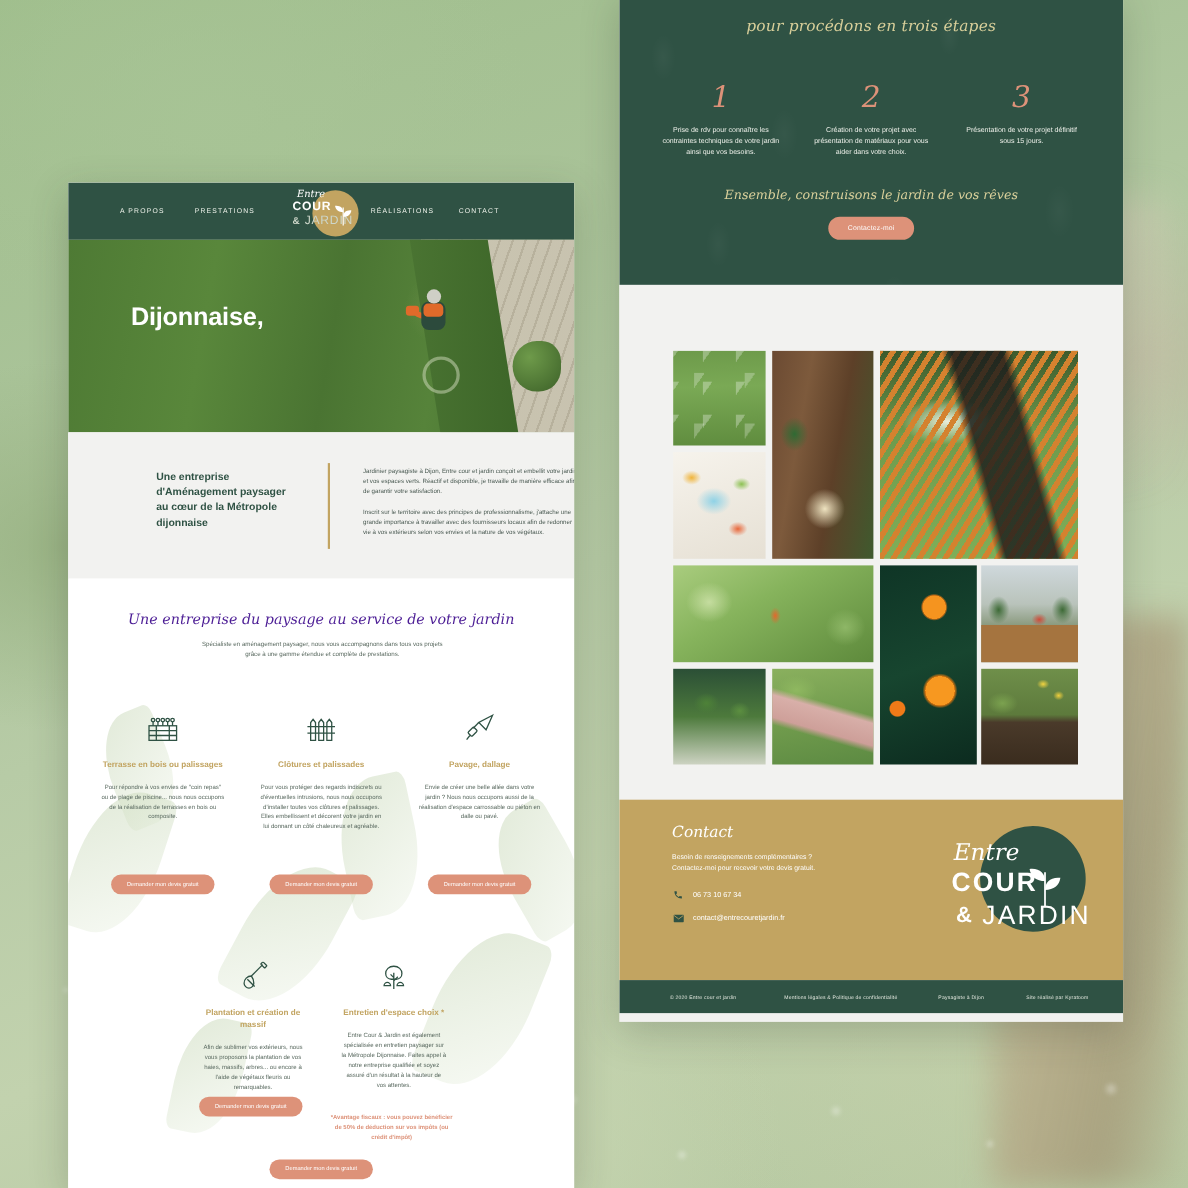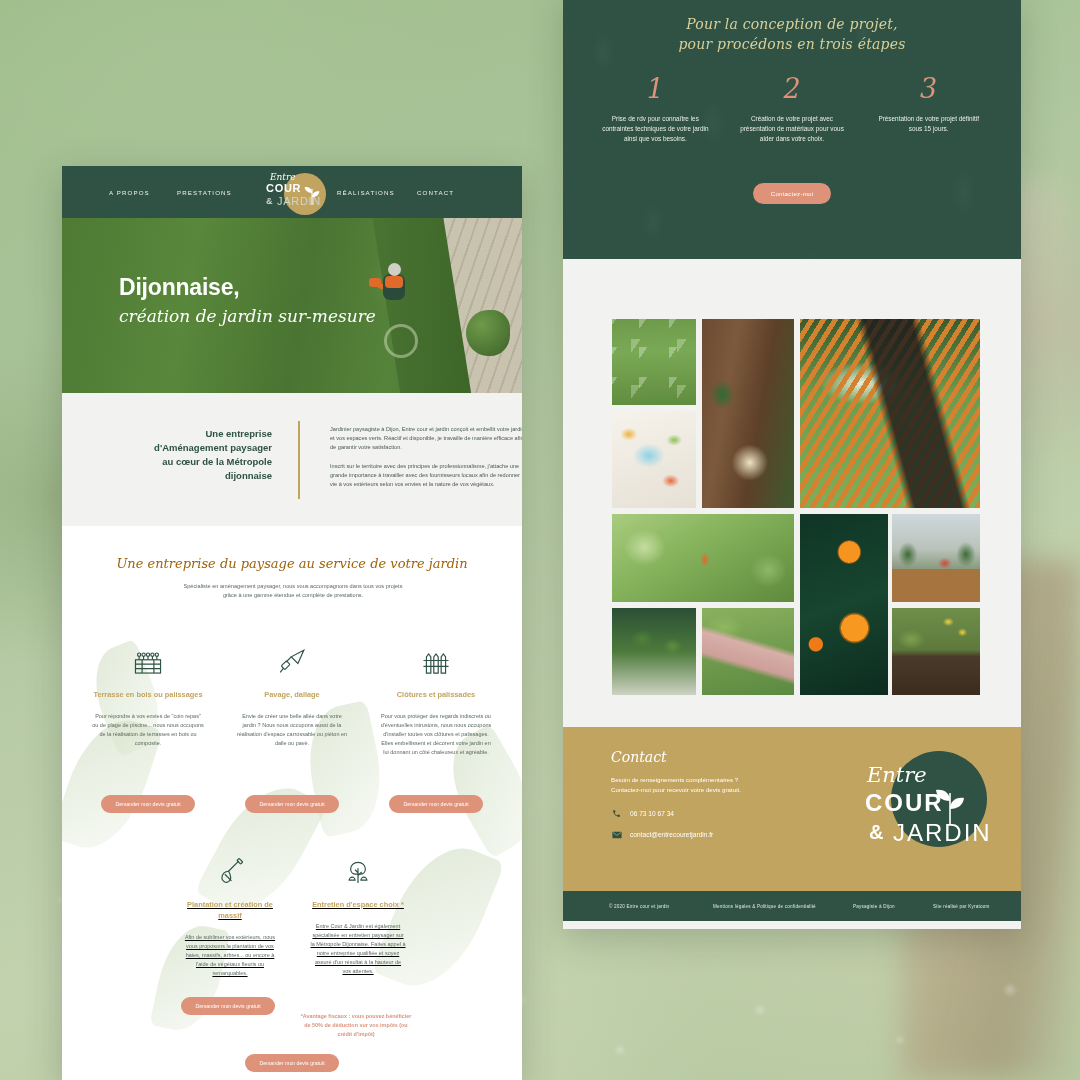--- a/index.html
+++ b/index.html
@@ -235,21 +235,21 @@
   }
   #hero-sub {
     color:#fff; font-size:17px; margin-top:5px;
   }
 
   
   #intro {
     position:absolute; left:0; top:227px; width:460px; height:133px; background:#f2f2f0;
   }
   #intro-head {
-    position:absolute; left:80px; top:34px; width:130px; text-align:right;
+    position:absolute; left:80px; top:34px; width:130px; 
     color:#2f5244; font-size:9.5px; font-weight:700; line-height:14px;
   }
   #intro-rule { position:absolute; left:236px; top:28px; width:1.5px; height:78px; background:#c2a461; }
   #intro-body { position:absolute; left:268px; top:32px; width:196px; }
   #intro-body p { color:#4a5a52; font-size:5.6px; line-height:9px; }
   #intro-body p + p { margin-top:10px; }
 
   
   #services {
     position:absolute; left:0; top:360px; width:460px; height:554px;
@@ -262,41 +262,41 @@
   #ld1 { left:8px; top:190px; width:74px; height:136px; transform:rotate(18deg); }
   #ld2 { left:36px; top:120px; width:58px; height:104px; transform:rotate(-22deg); }
   #ld3 { left:160px; top:254px; width:78px; height:138px; transform:rotate(28deg); }
   #ld4 { left:248px; top:180px; width:70px; height:126px; transform:rotate(-12deg); }
   #ld5 { left:334px; top:316px; width:84px; height:150px; transform:rotate(22deg); }
   #ld6 { left:396px; top:206px; width:66px; height:118px; transform:rotate(-30deg); }
   #ld7 { left:98px; top:398px; width:60px; height:108px; transform:rotate(12deg); }
 
   #svc-title {
     position:absolute; left:0; right:0; top:30px; text-align:center;
-    color:#a16207; font-size:13px;
+    color:#4c1d95; font-size:13px;
   }
   #svc-sub {
     position:absolute; left:118px; top:56px; width:226px; text-align:center;
     color:#5a6a60; font-size:5.6px; line-height:9px;
   }
 
   .svc-grid-top { position:absolute; left:14px; top:110px; width:432px; display:flex; }
   .svc { flex:1; text-align:center; position:relative; padding:0 16px; }
   .svc-icon { height:40px; display:flex; align-items:flex-end; justify-content:center; }
   .svc-name { color:#c2a461; font-size:7.4px; font-weight:700; line-height:11px; margin-top:13px; }
   .svc-desc { color:#5a6a60; font-size:5.5px; line-height:9px; margin-top:12px; }
   .svc-btn {
     display:inline-block; background:#dd9279; color:#fff; border:none; cursor:pointer;
     border-radius:999px; font-size:5.2px; padding:6px 14px;
     font-family:"Liberation Sans", sans-serif; white-space:nowrap;
   }
   #row1-btns { position:absolute; left:14px; top:266px; width:432px; display:flex; }
   #row1-btns > div { flex:1; text-align:center; }
 
-  .svc-grid-bot { position:absolute; left:104px; top:320px; width:256px; display:flex;text-decoration:underline; }
+  .svc-grid-bot { position:absolute; left:104px; top:336px; width:256px; display:flex; }
   #svc-note {
     position:absolute; left:236px; top:486px; width:116px; text-align:center;
     color:#dd9279; font-size:5.4px; line-height:9px; font-weight:700;
   }
   #svc-note-btn { position:absolute; left:0; right:0; top:525px; text-align:center; }
   #row2-btn-left { position:absolute; left:104px; top:468px; width:124px; text-align:center; }
 
   svg.ico { display:block; }
 </style>
 </head>
@@ -304,40 +304,40 @@
 
 <div id="bg">
   <div id="bg-prop2"></div>
   <div id="bg-props"></div>
 </div>
 
 <div class="sheet" id="sheet-right">
 
   <section id="process" class="dark-green leafbg">
     <div id="process-title" class="script">
-      <div>Pour la conception de projet,</div>
       <div>pour procédons en trois étapes</div>
     </div>
 
     <div id="steps">
       <div class="step">
         <div class="step-num">1</div>
         <div class="step-text">Prise de rdv pour connaître les contraintes techniques de votre jardin ainsi que vos besoins.</div>
       </div>
       <div class="step">
         <div class="step-num">2</div>
         <div class="step-text">Création de votre projet avec présentation de matériaux pour vous aider dans votre choix.</div>
       </div>
       <div class="step">
         <div class="step-num">3</div>
         <div class="step-text">Présentation de votre projet définitif sous 15 jours.</div>
       </div>
     </div>
 
     <div id="cta-block">
+      <div id="cta-title" class="script">Ensemble, construisons le jardin de vos rêves</div>
       <button class="btn-salmon">Contactez-moi</button>
     </div>
   </section>
 
   <section id="realisations">
 
     <div id="gallery">
       <div class="tile t-path" style="background-image:
              linear-gradient(125deg, rgba(255,255,255,.30) 0 7px, rgba(0,0,0,0) 7px 16px),
              linear-gradient(125deg, rgba(255,255,255,.26) 0 8px, rgba(0,0,0,0) 8px 18px),
@@ -477,21 +477,20 @@
       <div class="hw-arm"></div>
       <div class="hw-body"></div>
       <div class="hw-vest"></div>
       <div class="hw-head"></div>
     </div>
     <div id="hero-circle"></div>
     <div id="hero-bush"></div>
 
     <div id="hero-text">
       <div id="hero-title">Dijonnaise,</div>
-      <div id="hero-sub" class="script">création de jardin sur-mesure</div>
     </div>
   </section>
 
   <section id="intro">
     <div id="intro-head">Une entreprise d'Aménagement paysager au cœur de la Métropole dijonnaise</div>
     <div id="intro-rule"></div>
     <div id="intro-body">
       <p>Jardinier paysagiste à Dijon, Entre cour et jardin conçoit et embellit votre jardin et vos espaces verts. Réactif et disponible, je travaille de manière efficace afin de garantir votre satisfaction.</p>
       <p>Inscrit sur le territoire avec des principes de professionnalisme, j'attache une grande importance à travailler avec des fournisseurs locaux afin de redonner vie à vos extérieurs selon vos envies et la nature de vos végétaux.</p>
     </div>
@@ -523,39 +522,39 @@
             <circle cx="32" cy="9" r="2.2"></circle>
           </svg>
         </div>
         <div class="svc-name">Terrasse en bois ou palissages</div>
         <div class="svc-desc">Pour répondre à vos envies de "coin repas" ou de plage de piscine... nous nous occupons de la réalisation de terrasses en bois ou composite.</div>
       </div>
 
       <div class="svc">
         <div class="svc-icon">
           <svg class="ico" width="30" height="28" viewBox="0 0 40 38" fill="none" stroke="#2f5244" stroke-width="1.6">
+            <path d="M7 34V12l3-4 3 4v22zM17 34V12l3-4 3 4v22zM27 34V12l3-4 3 4v22z"></path>
+            <path d="M3 17h34M3 25h34"></path>
+          </svg>
+        </div>
+        <div class="svc-name">Clôtures et palissades</div>
+        <div class="svc-desc">Pour vous protéger des regards indiscrets ou d'éventuelles intrusions, nous nous occupons d'installer toutes vos clôtures et palissages. Elles embellissent et décorent votre jardin en lui donnant un côté chaleureux et agréable.</div>
+      </div>
+
+      <div class="svc">
+        <div class="svc-icon">
+          <svg class="ico" width="30" height="28" viewBox="0 0 40 38" fill="none" stroke="#2f5244" stroke-width="1.6">
             <path d="M36 3 19 12l9 9 8-18z"></path>
             <path d="M19 12 12 19"></path>
             <rect x="6" y="20" width="10" height="7" rx="1.5" transform="rotate(-45 11 23)"></rect>
             <path d="M8 28 4 33"></path>
           </svg>
         </div>
         <div class="svc-name">Pavage, dallage</div>
         <div class="svc-desc">Envie de créer une belle allée dans votre jardin ? Nous nous occupons aussi de la réalisation d'espace carrossable ou piéton en dalle ou pavé.</div>
-      </div>
-
-      <div class="svc">
-        <div class="svc-icon">
-          <svg class="ico" width="30" height="28" viewBox="0 0 40 38" fill="none" stroke="#2f5244" stroke-width="1.6">
-            <path d="M7 34V12l3-4 3 4v22zM17 34V12l3-4 3 4v22zM27 34V12l3-4 3 4v22z"></path>
-            <path d="M3 17h34M3 25h34"></path>
-          </svg>
-        </div>
-        <div class="svc-name">Clôtures et palissades</div>
-        <div class="svc-desc">Pour vous protéger des regards indiscrets ou d'éventuelles intrusions, nous nous occupons d'installer toutes vos clôtures et palissages. Elles embellissent et décorent votre jardin en lui donnant un côté chaleureux et agréable.</div>
       </div>
     </div>
 
     <div id="row1-btns">
       <div><button class="svc-btn">Demander mon devis gratuit</button></div>
       <div><button class="svc-btn">Demander mon devis gratuit</button></div>
       <div><button class="svc-btn">Demander mon devis gratuit</button></div>
     </div>
 
     <div class="svc-grid-bot">

